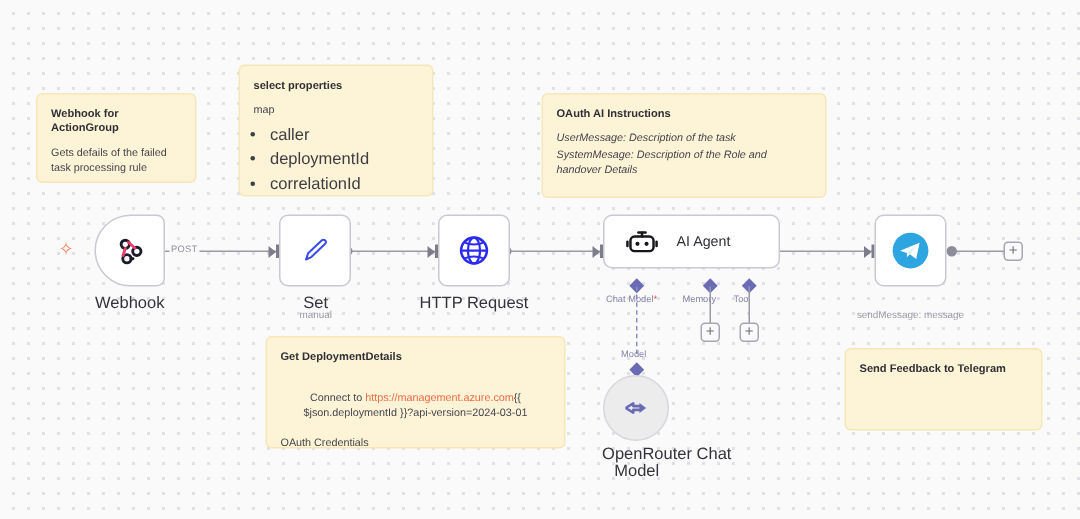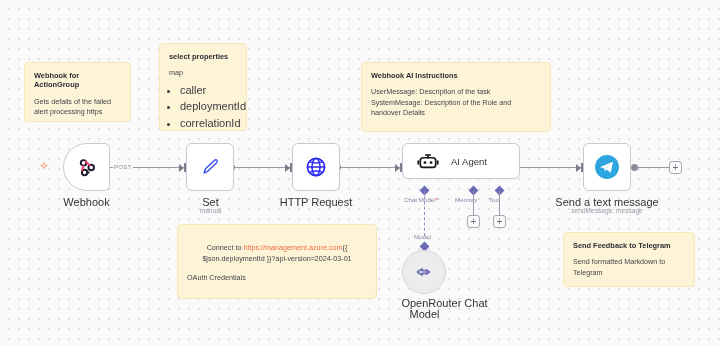--- a/index.html
+++ b/index.html
@@ -189,52 +189,51 @@
   svg { display: block; }
 </style>
 </head>
 <body>
 
 <div id="canvas">
 
   <div class="note" style="left:24px; top:62px; width:107px; height:60px;">
     <div class="note-title">Webhook for ActionGroup</div>
     <div class="note-body" style="white-space:pre-line;">Gets defails of the failed
-alert processing https</div>
-  </div>
-
-  <div class="note" style="left:159px; top:43px; width:88px; height:88px;">
+task processing rule</div>
+  </div>
+
+  <div class="note" style="left:159px; top:43px; width:130px; height:88px;">
     <div class="note-title">select properties</div>
     <div class="note-body">map</div>
     <ul class="note-list">
       <li>caller</li>
       <li>deploymentId</li>
       <li>correlationId</li>
     </ul>
   </div>
 
   <div class="note" style="left:361px; top:62px; width:190px; height:70px;">
-    <div class="note-title">Webhook AI Instructions</div>
-    <div class="note-body" style="white-space:pre-line;">UserMessage: Description of the task
+    <div class="note-title">OAuth AI Instructions</div>
+    <div class="note-body" style="white-space:pre-line;font-style:italic;">UserMessage: Description of the task
 SystemMesage: Description of the Role and
 handover Details</div>
   </div>
 
   <div class="note" style="left:177px; top:224px; width:200px; height:75px;">
+    <div class="note-title">Get DeploymentDetails</div>
     <div class="note-body" style="white-space:pre-line;text-align:center;">
       <span>Connect to </span><span class="url">https://management.azure.com</span><span>{{
 $json.deploymentId }}?api-version=2024-03-01</span>
     </div>
     <div class="note-body" style="margin-top:9px;">OAuth Credentials</div>
   </div>
 
   <div class="note" style="left:563px; top:232px; width:132px; height:55px;">
     <div class="note-title">Send Feedback to Telegram</div>
-    <div class="note-body" style="white-space:pre-line;">Send formatted Markdown to
-Telegram</div>
   </div>
 
   <div class="wire" style="left:110px; top:167px; width:76px;"></div>
   <div class="dot" style="left:103px; top:164px;"></div>
   <div class="wire-label" style="left:113px; top:163px;">POST</div>
   <div class="arrow" style="left:179px; top:163.5px;"></div>
   <div class="arrow-bar" style="left:184px; top:163px;"></div>
 
   <div class="wire" style="left:234px; top:167px; width:58px;"></div>
   <div class="dot" style="left:228px; top:164px;"></div>
@@ -327,21 +326,20 @@
 
   <div class="node" style="left:583px; top:143px; width:48px; height:48px;">
     <span>
       <svg width="26" height="26" viewBox="0 0 24 24">
         <circle cx="12" cy="12" r="11" fill="#2ca5e0"></circle>
         <path d="M5.6 12.1 L17.6 7.2 L15.5 17.3 L11.6 14.3 L9.8 16.1 L9.8 13.6 Z" fill="#ffffff"></path>
         <path d="M9.8 13.6 L15.6 9.0 L11.6 14.3 Z" fill="#d9eef8"></path>
       </svg>
     </span>
   </div>
-  <div class="node-caption" style="left:549px; top:196px; width:116px;">Send a text message</div>
   <div class="node-subcaption" style="left:549px; top:207px; width:116px;">sendMessage: message</div>
 
   <div class="port-label" style="left:414px; top:233px;">Model</div>
   <div class="diamond" style="left:421px; top:243px;"></div>
   <div class="round-node" style="left:402px; top:250px;">
     <span>
       <svg width="22" height="22" viewBox="0 0 24 24">
         <path d="M4.5 12 L10 8.6 L10 10.6 L15.5 10.6" fill="none" stroke="#6b6bb5" stroke-width="1.9" stroke-linejoin="round"></path>
         <path d="M4.5 12 L10 15.4 L10 13.4 L15.5 13.4" fill="none" stroke="#6b6bb5" stroke-width="1.9" stroke-linejoin="round"></path>
         <path d="M14.5 8.4 L19.4 12 L14.5 15.6 Z" fill="#6b6bb5"></path>

